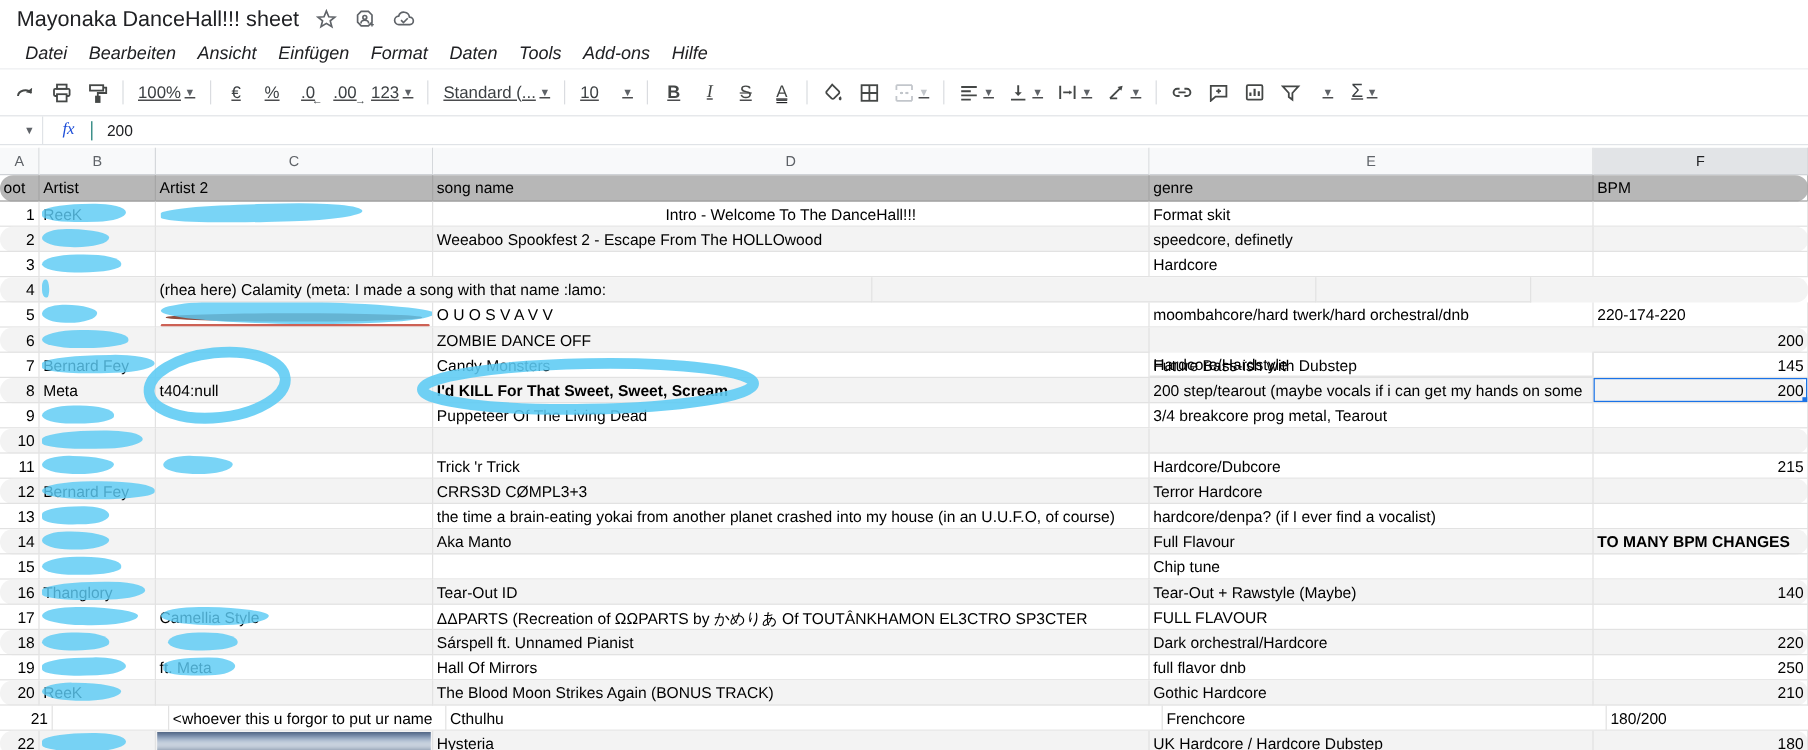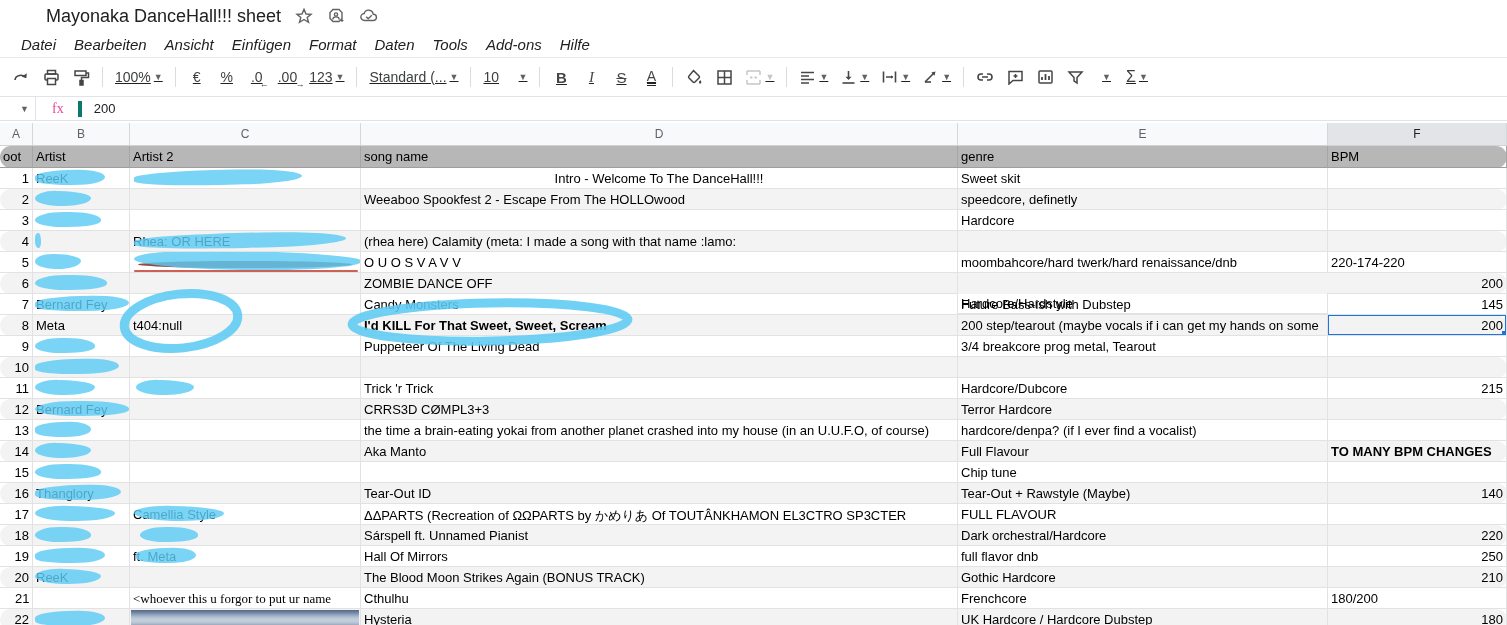--- a/index.html
+++ b/index.html
@@ -3,21 +3,21 @@
 <meta charset="utf-8">
 <style>
   * { box-sizing: border-box; }
   html,body { margin:0; padding:0; }
   body {
     width:1507px; height:625px; overflow:hidden; background:#fff;
     font-family:"Liberation Sans", sans-serif; color:#202124;
     position:relative;
   }
   
-  .topbar { display:flex; align-items:center; height:32px; padding-left:14px;margin-left:32px; }
+  .topbar { display:flex; align-items:center; height:32px; padding-left:14px; }
   .doc-title { font-size:18px; color:#202124; white-space:nowrap; }
   .title-ic { margin-left:14px; display:inline-flex; align-items:center; color:#5f6368; }
   .menubar { display:flex; align-items:center; height:26px; padding-left:12px; border-bottom:1px solid #e8eaed; }
   .menu-item { font-size:15px; color:#202124; padding:2px 9px; border-radius:3px; cursor:default;font-style:italic; }
   
   .toolbar { display:flex; align-items:center; height:38px; padding-left:6px; background:#fff;text-decoration:underline; }
   .tb { border:0; background:transparent; color:#444746; font-size:14px;
         display:inline-flex; align-items:center; justify-content:center;
         min-width:26px; height:28px; padding:0 4px; margin:0 2px; border-radius:3px; position:relative; }
   .tb svg { display:block; }
@@ -26,21 +26,21 @@
   .txtbtn { font-size:14px; color:#3c4043; }
   .subarr { position:absolute; font-size:9px; bottom:2px; }
   .bold-b { font-weight:bold; font-size:15px; }
   .ital-i { font-style:italic; font-family:"Liberation Serif",serif; font-size:15px; }
   .strike-s { text-decoration:line-through; font-size:15px; }
   .tcolor-a { font-size:14px; border-bottom:3px double #202124; line-height:14px; }
   .disabled { color:#c2c6cb !important; }
   
   .formulabar { display:flex; align-items:center; height:25px; border-top:1px solid #e0e3e7; border-bottom:1px solid #e0e3e7; }
   .namebox { width:36px; height:100%; display:flex; align-items:center; justify-content:flex-end; padding-right:6px; border-right:1px solid #e0e3e7; color:#5f6368; font-size:9px; }
-  .fxlab { font-family:"Liberation Serif",serif; color:#ec4899; font-size:14px; padding:0 14px 0 16px; border-right:4px solid #0f766e; }
+  .fxlab { font-style:italic; font-family:"Liberation Serif",serif; color:#1d4ed8; font-size:14px; padding:0 14px 0 16px; border-right:1px solid #0f766e; }
   .fvalue { font-size:13px; color:#202124; padding-left:12px; }
   
   .grid { position:absolute; left:0; top:123px; width:1507px; height:502px; overflow:hidden; background:#fff; }
   .colstrip { display:flex; height:23px; }
   .colcell { background:#f8f9fa; border-right:1px solid #d5d8db; border-bottom:1px solid #cfd2d6;
              color:#5f6368; font-size:12px; display:flex; align-items:center; justify-content:center; }
   .colcell.sel { background:#e2e4e7; color:#202124; }
   .row { display:flex; height:21px; position:relative;border-radius:11px; }
   .row.hdr { height:22px; background:#b7b7b7; }
   .row.band { background:#f3f3f3; }
@@ -262,21 +262,21 @@
       <div class="cell" style="width: 370px; flex: 0 0 auto;">genre</div>
       <div class="cell" style="width: 179px; flex: 0 0 auto;">BPM</div>
     </div>
     <div class="row">
       <div class="cell num" style="width: 33px; flex: 0 0 auto;">1</div>
       <div class="cell" style="width: 97px; flex: 0 0 auto;">ReeK<div class="scrib r2" style="left: 2px; width: 70px;"></div></div>
       <div class="cell" style="width: 231px; flex: 0 0 auto;">
         <div class="scrib r2" style="left: 4px; width: 168px;"></div>
       </div>
       <div class="cell" style="width: 597px; flex: 0 0 auto; text-align: center;">Intro - Welcome To The DanceHall!!!</div>
-      <div class="cell" style="width: 370px; flex: 0 0 auto;">Sweet skit</div>
+      <div class="cell" style="width: 370px; flex: 0 0 auto;">Format skit</div>
       <div class="cell num" style="width: 179px; flex: 0 0 auto;"></div>
     </div>
     <div class="row band">
       <div class="cell num" style="width: 33px; flex: 0 0 auto;">2</div>
       <div class="cell" style="width: 97px; flex: 0 0 auto;">
         <div class="scrib r3" style="left: 2px; width: 56px;"></div>
       </div>
       <div class="cell" style="width: 231px; flex: 0 0 auto;"></div>
       <div class="cell" style="width: 597px; flex: 0 0 auto;">Weeaboo Spookfest 2 - Escape From The HOLLOwood</div>
       <div class="cell" style="width: 370px; flex: 0 0 auto;">speedcore, definetly</div>
@@ -290,37 +290,36 @@
       <div class="cell" style="width: 231px; flex: 0 0 auto;"></div>
       <div class="cell" style="width: 597px; flex: 0 0 auto;"></div>
       <div class="cell" style="width: 370px; flex: 0 0 auto;">Hardcore</div>
       <div class="cell num" style="width: 179px; flex: 0 0 auto;"></div>
     </div>
     <div class="row band">
       <div class="cell num" style="width: 33px; flex: 0 0 auto;">4</div>
       <div class="cell" style="width: 97px; flex: 0 0 auto;">
         <div class="scrib r2" style="left: 2px; width: 6px;"></div>
       </div>
-      <div class="cell" style="width: 231px; flex: 0 0 auto;">Rhea: OR HERE<div class="scrib r2" style="left: 4px; width: 212px;"></div></div>
       <div class="cell" style="width: 597px; flex: 0 0 auto;">(rhea here) Calamity (meta: I made a song with that name :lamo:</div>
       <div class="cell" style="width: 370px; flex: 0 0 auto;"></div>
       <div class="cell num" style="width: 179px; flex: 0 0 auto;"></div>
     </div>
     <div class="row">
       <div class="cell num" style="width: 33px; flex: 0 0 auto;">5</div>
       <div class="cell" style="width: 97px; flex: 0 0 auto;">
         <div class="scrib r3" style="left: 2px; width: 46px;"></div>
       </div>
       <div class="cell" style="width: 231px; flex: 0 0 auto;">
         <div class="redstreak" style="left: 8px; top: 9px; width: 214px;"></div>
         <div class="redline" style="left: 4px; top: 18px; width: 224px;"></div>
         <div class="scrib r3" style="left: 4px; width: 228px; height: 19px; top: -1px;"></div>
       </div>
       <div class="cell" style="width: 597px; flex: 0 0 auto;">O U O S V A V V</div>
-      <div class="cell" style="width: 370px; flex: 0 0 auto;">moombahcore/hard twerk/hard renaissance/dnb</div>
+      <div class="cell" style="width: 370px; flex: 0 0 auto;">moombahcore/hard twerk/hard orchestral/dnb</div>
       <div class="cell" style="width: 179px; flex: 0 0 auto;">220-174-220</div>
     </div>
     <div class="row band">
       <div class="cell num" style="width: 33px; flex: 0 0 auto;">6</div>
       <div class="cell" style="width: 97px; flex: 0 0 auto;">
         <div class="scrib r1" style="left: 2px; width: 72px;"></div>
       </div>
       <div class="cell" style="width: 231px; flex: 0 0 auto;"></div>
       <div class="cell" style="width: 597px; flex: 0 0 auto;">ZOMBIE DANCE OFF</div>
       <div class="cell" style="width: 370px; flex: 0 0 auto; margin-top: 20px;">Hardcore/Hardstyle</div>
@@ -456,23 +455,23 @@
     </div>
     <div class="row band">
       <div class="cell num" style="width: 33px; flex: 0 0 auto;">20</div>
       <div class="cell" style="width: 97px; flex: 0 0 auto;">ReeK<div class="scrib r3" style="left: 2px; width: 66px;"></div></div>
       <div class="cell" style="width: 231px; flex: 0 0 auto;"></div>
       <div class="cell" style="width: 597px; flex: 0 0 auto;">The Blood Moon Strikes Again (BONUS TRACK)</div>
       <div class="cell" style="width: 370px; flex: 0 0 auto;">Gothic Hardcore</div>
       <div class="cell num" style="width: 179px; flex: 0 0 auto;">210</div>
     </div>
     <div class="row">
-      <div class="cell num" style="width: 33px; flex: 0 0 auto; padding-left: 15px;">21</div>
+      <div class="cell num" style="width: 44px; flex: 0 0 auto; padding-left: 15px;">21</div>
       <div class="cell" style="width: 97px; flex: 0 0 auto;"></div>
-      <div class="cell" style="width: 231px; flex: 0 0 auto; font-family: Liberation Serif, serif;">&lt;whoever this u forgor to put ur name</div>
+      <div class="cell" style="width: 231px; flex: 0 0 auto;">&lt;whoever this u forgor to put ur name</div>
       <div class="cell" style="width: 597px; flex: 0 0 auto;">Cthulhu</div>
       <div class="cell" style="width: 370px; flex: 0 0 auto;">Frenchcore</div>
       <div class="cell" style="width: 179px; flex: 0 0 auto;">180/200</div>
     </div>
     <div class="row band">
       <div class="cell num" style="width: 33px; flex: 0 0 auto;">22</div>
       <div class="cell" style="width: 97px; flex: 0 0 auto;">
         <div class="scrib r2" style="left: 2px; width: 70px;"></div>
       </div>
       <div class="cell" style="width: 231px; flex: 0 0 auto;">

